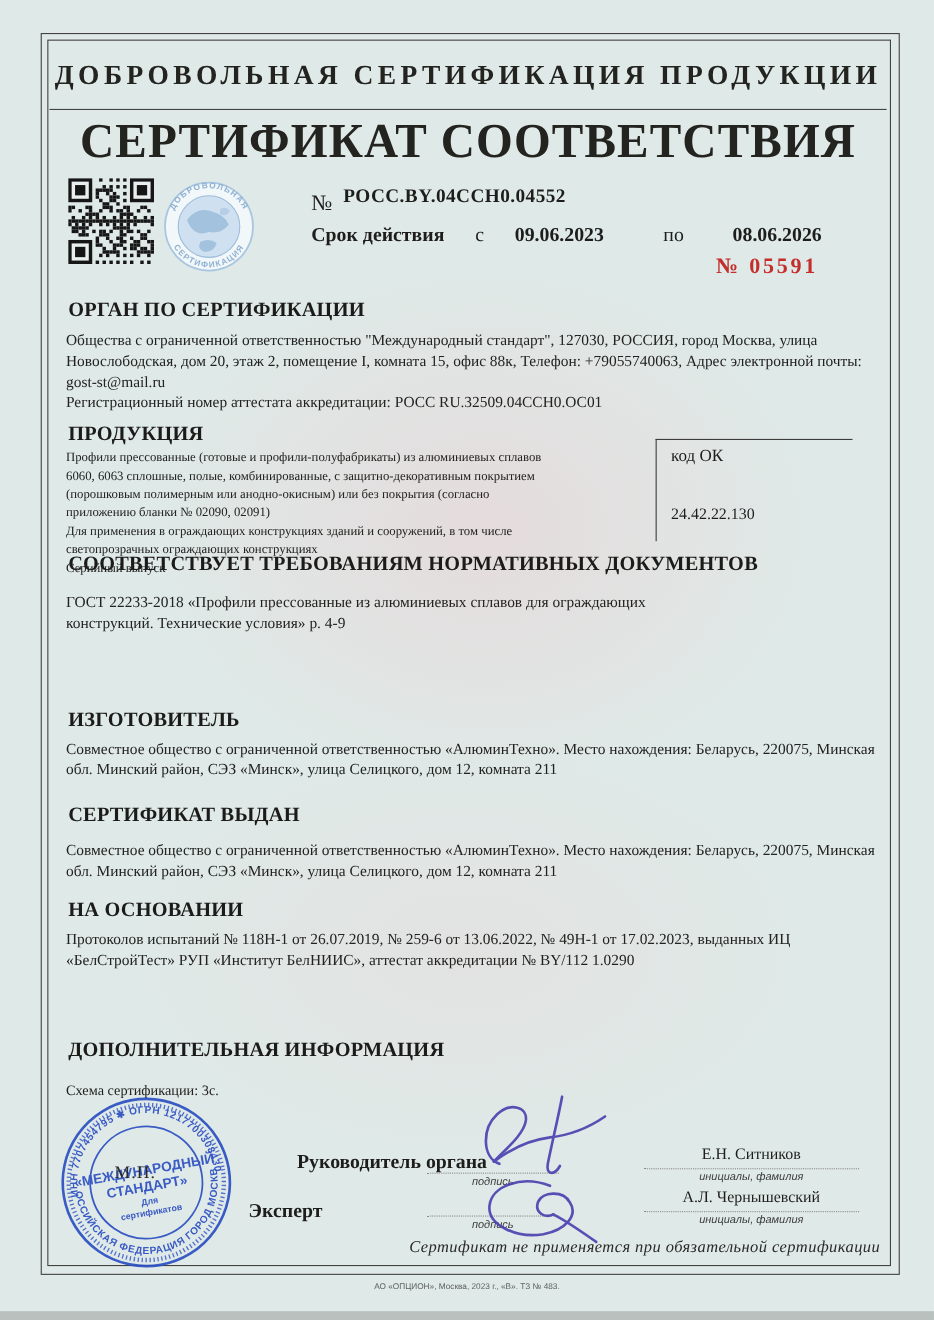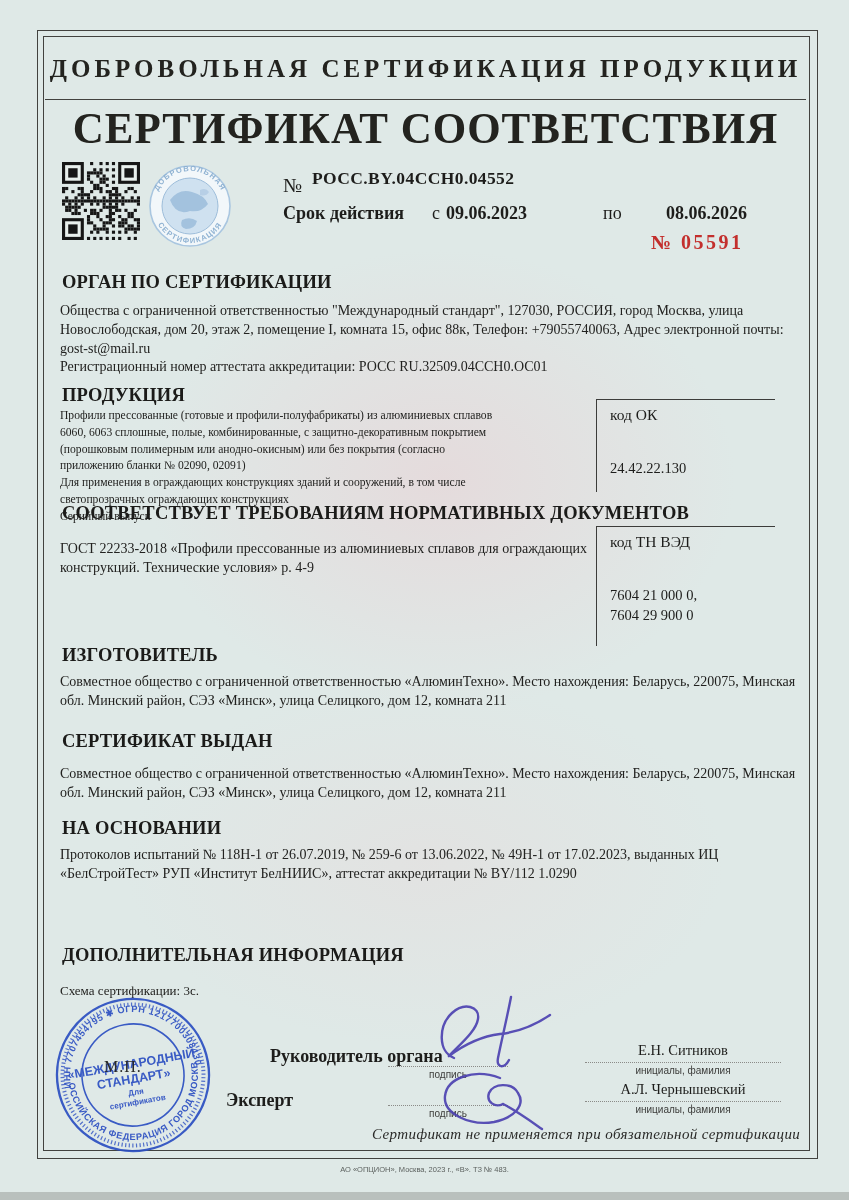--- a/index.html
+++ b/index.html
@@ -19,37 +19,37 @@
   .title{position:absolute;left:45px;top:104px;width:761px;text-align:center;font-weight:bold;font-size:43px;
     letter-spacing:1px;color:#23231f;transform:scaleY(1.03);}
   .qr{position:absolute;left:62px;top:162px;width:78px;height:78px;}
   .emblem{position:absolute;left:148px;top:164px;}
   .numrow{position:absolute;left:283px;top:168px;width:470px;height:30px;}
   .no-sign{position:absolute;left:0;top:6px;font-size:20px;}
   .no-val{position:absolute;left:29px;top:0;font-size:17.5px;font-weight:bold;letter-spacing:.4px;}
   .validity{position:absolute;left:283px;top:203px;width:480px;height:26px;font-size:18px;}
   .validity .lab{position:absolute;left:0;font-weight:bold;}
   .validity .w1{position:absolute;left:149px;}
-  .validity .d1{position:absolute;left:163px;font-weight:bold;}
+  .validity .d1{position:absolute;left:185px;font-weight:bold;}
   .validity .w2{position:absolute;left:320px;}
   .validity .d2{position:absolute;left:383px;font-weight:bold;}
   .blankno{position:absolute;left:651px;top:231px;font-size:20px;color:#c32f2d;letter-spacing:2.5px;font-weight:bold;}
   .h{position:absolute;font-weight:bold;font-size:18.5px;letter-spacing:.2px;color:#1b1b19;}
   .body-text{position:absolute;font-size:14px;line-height:1.34;color:#222220;}
   .small-text{position:absolute;font-size:11.6px;line-height:1.45;color:#222220;}
   .codebox{position:absolute;left:596px;width:179px;border-top:1.6px solid #3c3c3a;border-left:1.4px solid #3c3c3a;
     box-sizing:border-box;padding:6px 0 0 13px;}
   .codebox .cb-label{font-size:15.5px;}
   .codebox .cb-val{font-size:14.5px;margin-top:34px;line-height:1.4;}
   .stamp{position:absolute;left:52px;top:996px;transform:rotate(-10deg);opacity:.92;}
   .mp{position:absolute;left:104px;top:1058px;font-size:16px;color:#2a2a28;letter-spacing:1px;z-index:5;}
   .role{position:absolute;left:226px;font-weight:bold;font-size:18px;}
   .sig-col{position:absolute;text-align:center;}
   .sig-space{height:20px;font-size:14.5px;border-bottom:1.4px dotted #8b8b88;}
-  .sig-cap{font-family:"Liberation Sans",sans-serif;font-size:10px;color:#3c3c3a;padding-top:2px;}
+  .sig-cap{font-family:"Liberation Sans",sans-serif;font-size:10px;color:#3c3c3a;padding-top:2px;font-style:italic;}
   .autograph{position:absolute;left:412px;top:992px;z-index:4;}
   .footnote{position:absolute;left:372px;top:1126px;font-size:15px;font-style:italic;letter-spacing:.4px;color:#2a2a28;}
   .print-footer{position:absolute;left:0;top:1165px;width:849px;text-align:center;
     font-family:"Liberation Sans",sans-serif;font-size:7.5px;color:#5c615f;}
 </style>
 </head>
 <body>
 
 <div class="page">
   <div class="frame-outer"></div>
@@ -312,27 +312,20 @@
     <div>светопрозрачных ограждающих конструкциях</div>
     <div>Серийный выпуск</div>
   </div>
   <div class="codebox" style="top:399px;height:93px;">
     <div class="cb-label">код ОК</div>
     <div class="cb-val">24.42.22.130</div>
   </div>
 
   <div class="h" style="left:62px;top:503px;">СООТВЕТСТВУЕТ ТРЕБОВАНИЯМ НОРМАТИВНЫХ ДОКУМЕНТОВ</div>
   <div class="body-text" style="left:60px;top:540px;width:575px;">ГОСТ 22233-2018 «Профили прессованные из алюминиевых сплавов для ограждающих конструкций. Технические условия» р. 4-9</div>
-  <div class="codebox" style="top:526px;height:120px;">
-    <div class="cb-label">код ТН ВЭД</div>
-    <div class="cb-val">
-      <div>7604 21 000 0,</div>
-      <div>7604 29 900 0</div>
-    </div>
-  </div>
 
   <div class="h" style="left:62px;top:645px;">ИЗГОТОВИТЕЛЬ</div>
   <div class="body-text" style="left:60px;top:673px;width:740px;">Совместное общество с ограниченной ответственностью «АлюминТехно». Место нахождения: Беларусь, 220075, Минская обл. Минский район, СЭЗ «Минск», улица Селицкого, дом 12, комната 211</div>
 
   <div class="h" style="left:62px;top:731px;">СЕРТИФИКАТ ВЫДАН</div>
   <div class="body-text" style="left:60px;top:765px;width:740px;">Совместное общество с ограниченной ответственностью «АлюминТехно». Место нахождения: Беларусь, 220075, Минская обл. Минский район, СЭЗ «Минск», улица Селицкого, дом 12, комната 211</div>
 
   <div class="h" style="left:62px;top:818px;">НА ОСНОВАНИИ</div>
   <div class="body-text" style="left:60px;top:846px;width:740px;">Протоколов испытаний № 118Н-1 от 26.07.2019, № 259-6 от 13.06.2022, № 49Н-1 от 17.02.2023, выданных ИЦ «БелСтройТест» РУП «Институт БелНИИС», аттестат аккредитации № BY/112 1.0290</div>
 

